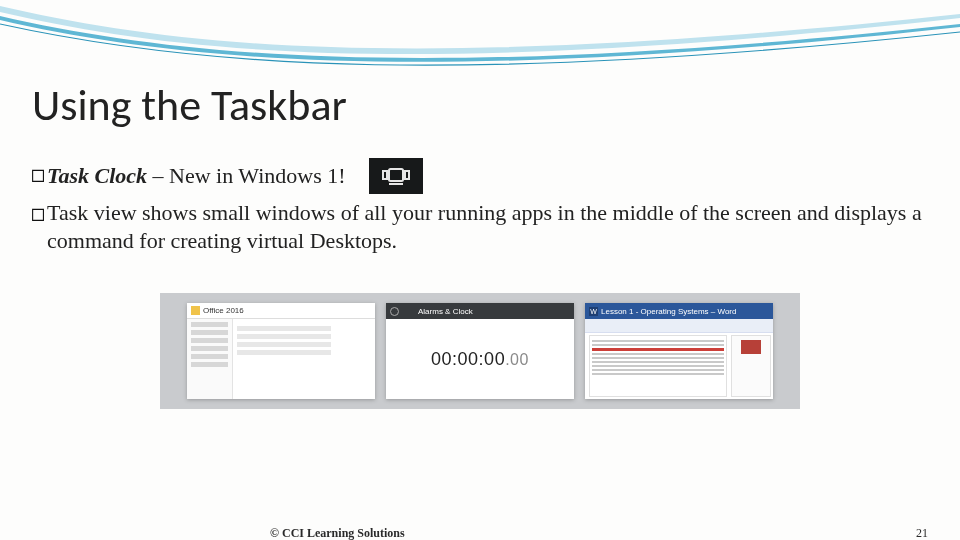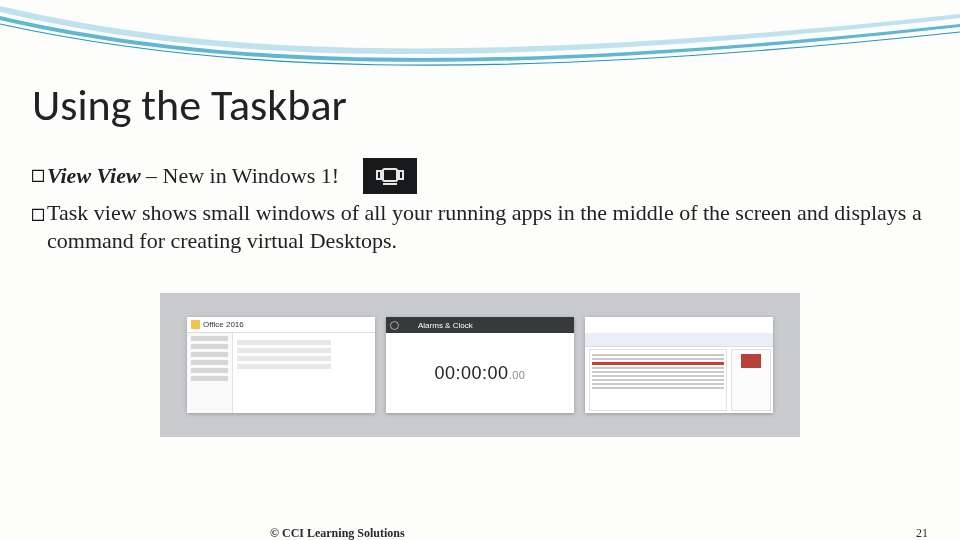--- a/index.html
+++ b/index.html
@@ -45,21 +45,21 @@
     width: 54px; height: 36px;
     background: #17191a;
     position: relative;
     margin-left: 18px;
     top: -2px;
   }
   .tvicon svg { position: absolute; top: 0; left: 0; }
 
   .taskview-preview {
     margin: 38px auto 0 auto;
-    width: 640px; height: 144px;
+    width: 640px; height: 116px;
     background: #c9cbce;
     display: flex;
     justify-content: space-evenly;
     align-items: center;
     padding: 4px 16px;
   }
   .thumb {
     width: 188px; height: 96px;
     background: #fff;
     box-shadow: 0 1px 4px rgba(0,0,0,0.25);
@@ -86,21 +86,21 @@
   .t1 .files .f { height:5px; margin:3px 0; background:#e7e7e7; width:70%; }
 
   
   .t2 .titlebar { background: #373a3d; gap: 16px; }
   .t2 .titlebar .cico { width:9px;height:9px;border:1px solid #aaa;border-radius:50%;margin-right:3px; }
   .t2 .body { background:#fff; display:flex; align-items:center; justify-content:center; }
   .t2 .clock {
     font-family: "Segoe UI Light","Segoe UI",Arial,sans-serif;
     font-weight:300; font-size:18px; color:#222; letter-spacing:0.5px;
   }
-  .t2 .clock .cent { font-size:11px; color:#8a8a8a; }
+  .t2 .clock .cent { font-size:16px; color:#8a8a8a; }
 
   
   .t3 .titlebar { background:#2b579a; }
   .t3 .titlebar .wico { width:9px;height:9px;background:#1e3f73;color:#fff;font-size:7px;line-height:9px;text-align:center;margin-right:3px; }
   .t3 .body { background:#fff; display:flex; }
   .t3 .ribbon { position:absolute; top:0; left:0; right:0; height:14px; background:#e9eef7; border-bottom:1px solid #d7def0; }
   .t3 .page { position:absolute; top:16px; left:4px; right:46px; bottom:2px; background:#fff; border:1px solid #e0e0e0; padding:2px; }
   .t3 .page .ln { height:2px; background:#c9c9c9; margin:2px 0; }
   .t3 .page .ln.hl { background:#cc3e38; height:3px; }
   .t3 .rpanel { position:absolute; top:16px; right:2px; width:40px; bottom:2px; background:#fbfbfb; border:1px solid #e0e0e0; }
@@ -124,21 +124,21 @@
   <path d="M0 16 C 200 62, 460 78, 960 24 L960 27 C 460 82, 200 66, 0 20 Z" fill="#5fb7d4"></path>
   <path d="M0 24 C 210 70, 470 84, 960 32" stroke="#2a93b8" stroke-width="1.2" fill="none"></path>
 </svg>
 
 <div class="content">
   <h1 class="title">Using the Taskbar</h1>
 
   <div class="bullet-row">
     <span class="bullet-mark">□</span>
     <span class="bullet-text">
-      <span class="bold-it">View View</span><span> – New in Windows 1!</span>
+      <span class="bold-it">Task Clock</span><span> – New in Windows 1!</span>
       <span class="tvicon">
         <svg width="54" height="36" viewBox="0 0 54 36">
           <rect x="20" y="11" width="14" height="12" rx="1.5" fill="none" stroke="#e6e6e6" stroke-width="2"></rect>
           <rect x="14" y="13" width="4" height="8" fill="none" stroke="#e6e6e6" stroke-width="2"></rect>
           <rect x="36" y="13" width="4" height="8" fill="none" stroke="#e6e6e6" stroke-width="2"></rect>
           <line x1="20" y1="26" x2="34" y2="26" stroke="#e6e6e6" stroke-width="2"></line>
         </svg>
       </span>
     </span>
   </div>
@@ -179,20 +179,24 @@
           <span>Alarms &amp; Clock</span>
         </div>
       <div class="body">
         <div class="clock">
           <span>00:00:00</span><span class="cent">.00</span>
         </div>
       </div>
     </div>
 
     <div class="thumb t3">
+      <div class="titlebar">
+          <span class="wico">W</span>
+          <span>Lesson 1 - Operating Systems – Word</span>
+        </div>
       <div class="body">
         <div class="ribbon"></div>
         <div class="page">
           <div class="ln"></div>
             <div class="ln"></div>
             <div class="ln hl"></div>
             <div class="ln"></div>
             <div class="ln"></div>
             <div class="ln"></div>
             <div class="ln"></div>

